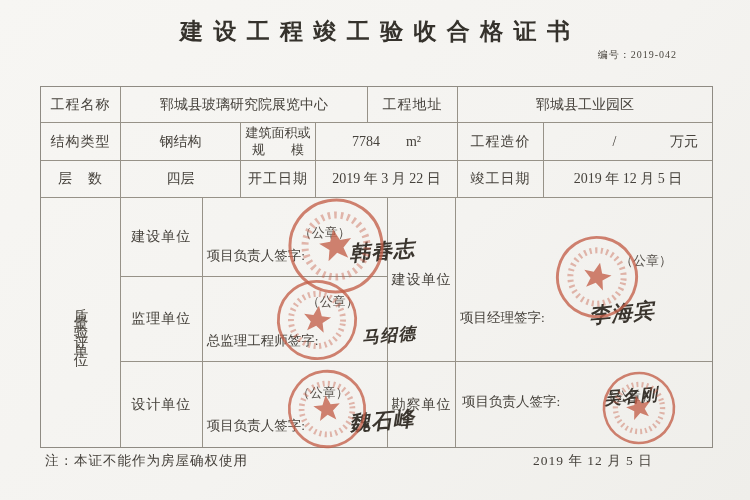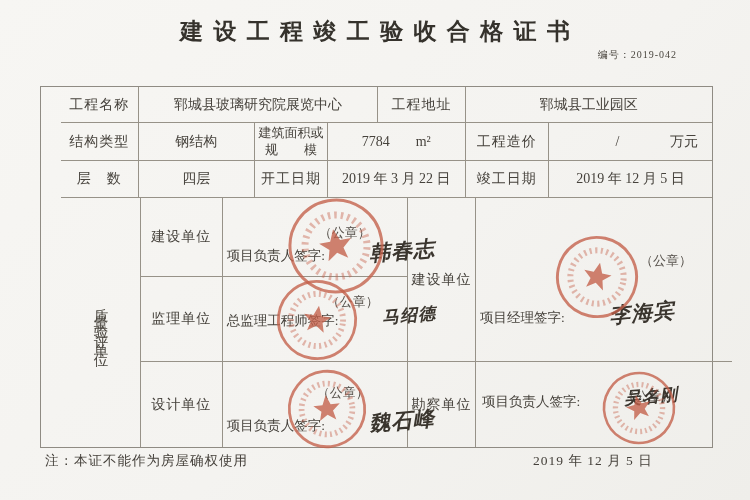--- a/index.html
+++ b/index.html
@@ -17,21 +17,21 @@
     position:absolute;left:0;top:16px;width:750px;margin:0;
     text-align:center;font-size:23px;font-weight:bold;color:#35322c;
     letter-spacing:0.45em;text-indent:0.45em;
   }
   .certno{
     position:absolute;top:48px;right:73px;font-size:10px;color:#4a463f;
     letter-spacing:1px;
   }
   .grid{
     position:absolute;left:40px;top:86px;width:673px;height:362px;
-    border:1px solid #8f8b83;box-sizing:border-box;font-size:14px;padding-left:20px;
+    border:1px solid #8f8b83;box-sizing:border-box;font-size:14px;
   }
   .row{display:flex;border-bottom:1px solid #979288;box-sizing:border-box;}
   .row:last-child{border-bottom:none;}
   .cell{
     box-sizing:border-box;border-right:1px solid #979288;
     display:flex;align-items:center;justify-content:center;
     text-align:center;color:#46423c;
   }
   .cell:last-child{border-right:none;}
   .lab{letter-spacing:1px;}
@@ -126,21 +126,21 @@
               <span>项目负责人签字:</span>
               <span class="handwriting">韩春志</span>
             </span>
           </div>
         </div>
 
         <div class="subrow" style="height:85px">
           <div class="cell lab" style="width:82px">监理单位</div>
           <div class="cell sig" style="width:185px">
             <span class="seal-label" style="left:104px;top:16px">（公章）</span>
-            <span class="sign-row" style="left:4px;top:32px">
+            <span class="sign-row" style="left:4px;top:52px">
               <span>总监理工程师签字:</span>
               <span class="handwriting hw-small">马绍德</span>
             </span>
           </div>
         </div>
 
         <div class="subrow" style="height:85px">
           <div class="cell lab" style="width:82px">设计单位</div>
           <div class="cell sig" style="width:185px">
             <span class="seal-label" style="left:94px;top:22px">（公章）</span>

